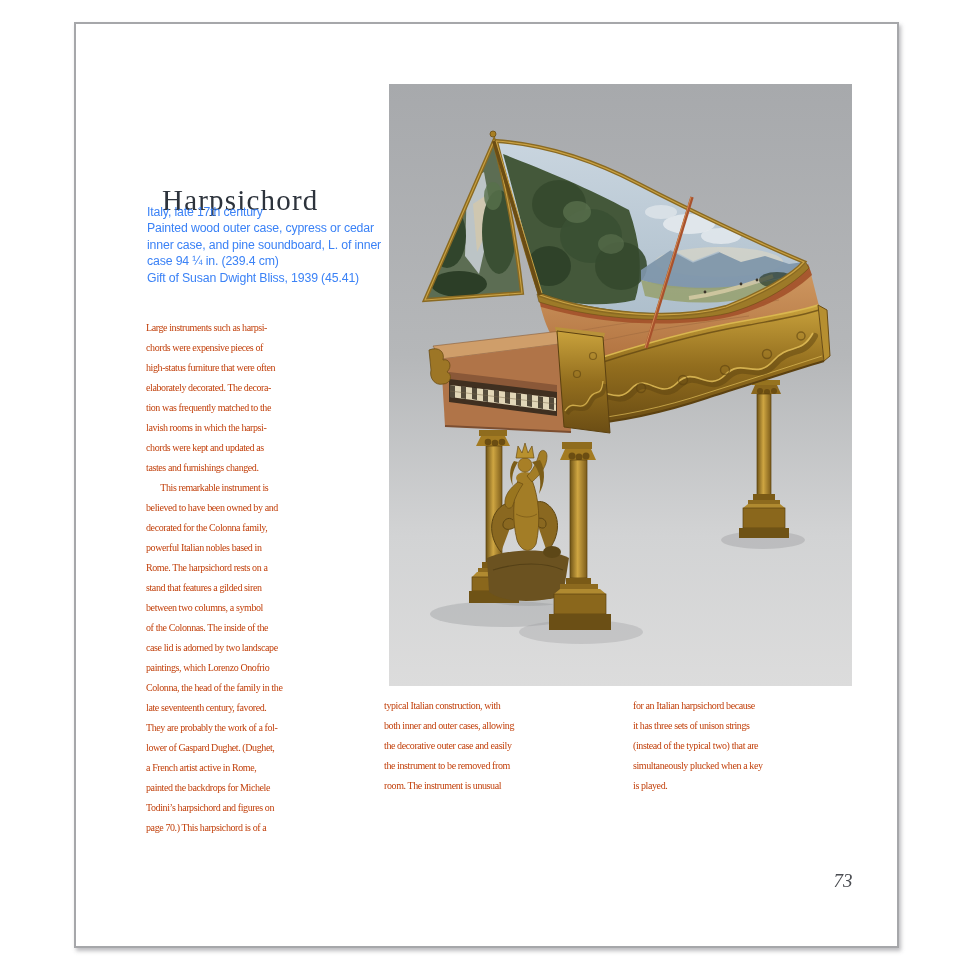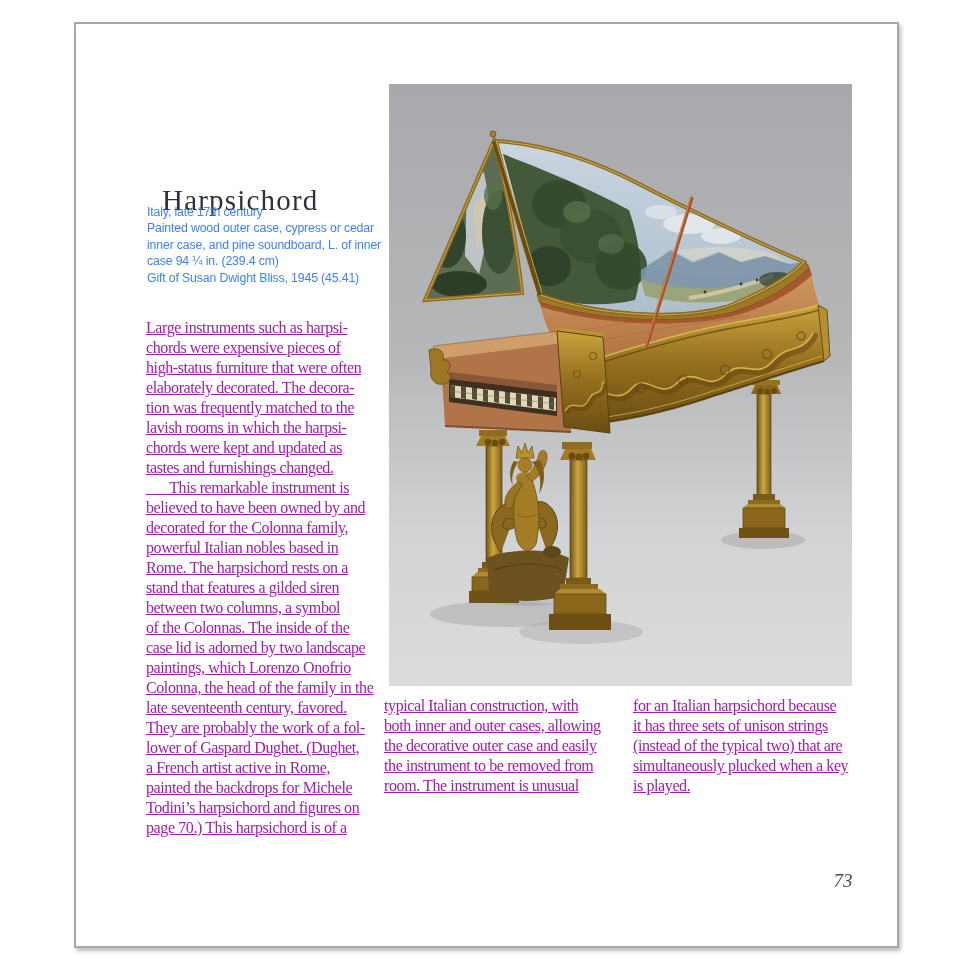--- a/index.html
+++ b/index.html
@@ -16,43 +16,43 @@
   .title{
     position:absolute;left:70px;top:144px;margin:16px;
     font-size:29px;font-weight:normal;letter-spacing:1.2px;color:#2d333c;
   }
   .caption{
     position:absolute;left:71px;top:180px;
     font-family:"Liberation Sans",sans-serif;font-size:12.3px;
     line-height:16.4px;letter-spacing:-0.15px;color:#3b82f6;white-space:pre;
   }
   .col{
-    position:absolute;font-size:16px;line-height:20px;
-    letter-spacing:-0.4px;color:#a21caf;white-space:pre;text-decoration:underline;
+    position:absolute;font-size:10px;line-height:20px;
+    letter-spacing:-0.4px;color:#c2410c;white-space:pre;
   }
   .col .line{height:20px;}
   .col-left{left:70px;top:294px;width:240px;}
   .col-mid{left:308px;top:672px;width:236px;}
   .col-right{left:557px;top:672px;width:240px;}
   .photo{
     position:absolute;left:313px;top:60px;width:463px;height:602px;
   }
   .folio{
     position:absolute;left:752px;top:846px;width:30px;text-align:center;
     font-style:italic;font-size:19px;color:#4b4d52;
   }
 </style>
 </head>
 <body>
 
 <div class="page">
 
   <h1 class="title">Harpsichord</h1>
 
-  <div class="caption"><div class="cap-line">Italy, late 17th century</div><div class="cap-line">Painted wood outer case, cypress or cedar</div><div class="cap-line">inner case, and pine soundboard, L. of inner</div><div class="cap-line">case 94 ¼ in. (239.4 cm)</div><div class="cap-line">Gift of Susan Dwight Bliss, 1945 (45.41)</div></div>
+  <div class="caption"><div class="cap-line">Italy, late 17th century</div><div class="cap-line">Painted wood outer case, cypress or cedar</div><div class="cap-line">inner case, and pine soundboard, L. of inner</div><div class="cap-line">case 94 ¼ in. (239.4 cm)</div><div class="cap-line">Gift of Susan Dwight Bliss, 1939 (45.41)</div></div>
 
   <div class="photo">
     <svg width="463" height="602" viewBox="0 0 463 602" xmlns="http://www.w3.org/2000/svg">
       <defs>
         <linearGradient id="gBg" x1="0" y1="0" x2="0" y2="1">
           <stop offset="0" stop-color="#a7a9ac"></stop>
           <stop offset="0.45" stop-color="#b5b7b9"></stop>
           <stop offset="0.75" stop-color="#d2d3d4"></stop>
           <stop offset="1" stop-color="#dcdcdc"></stop>
         </linearGradient>

